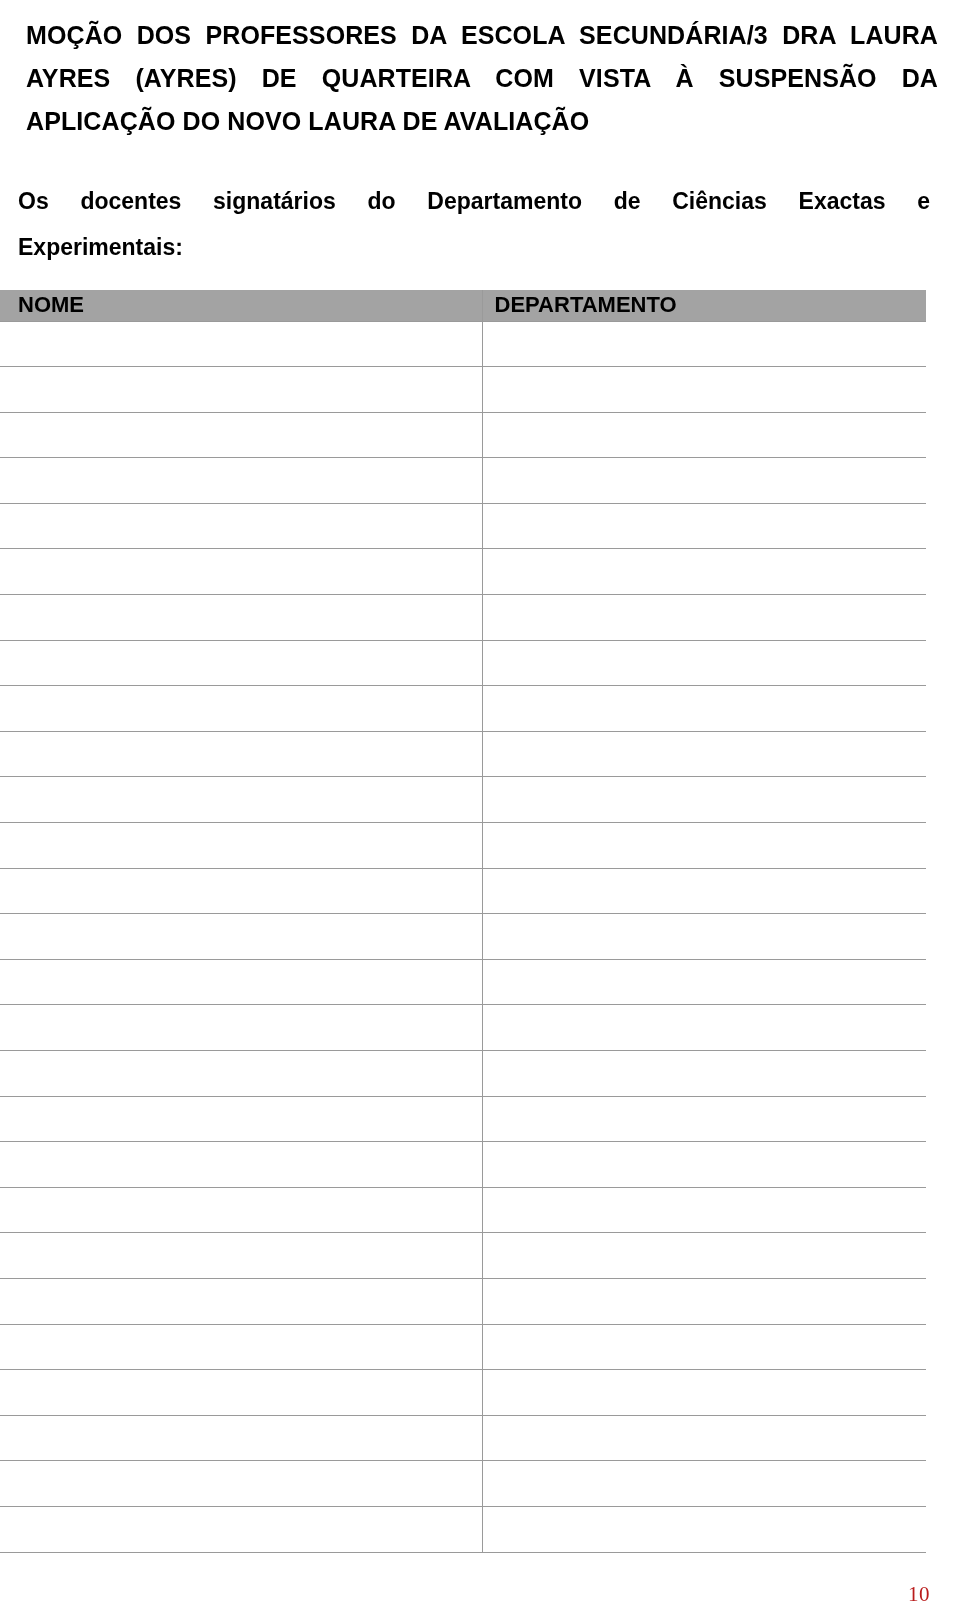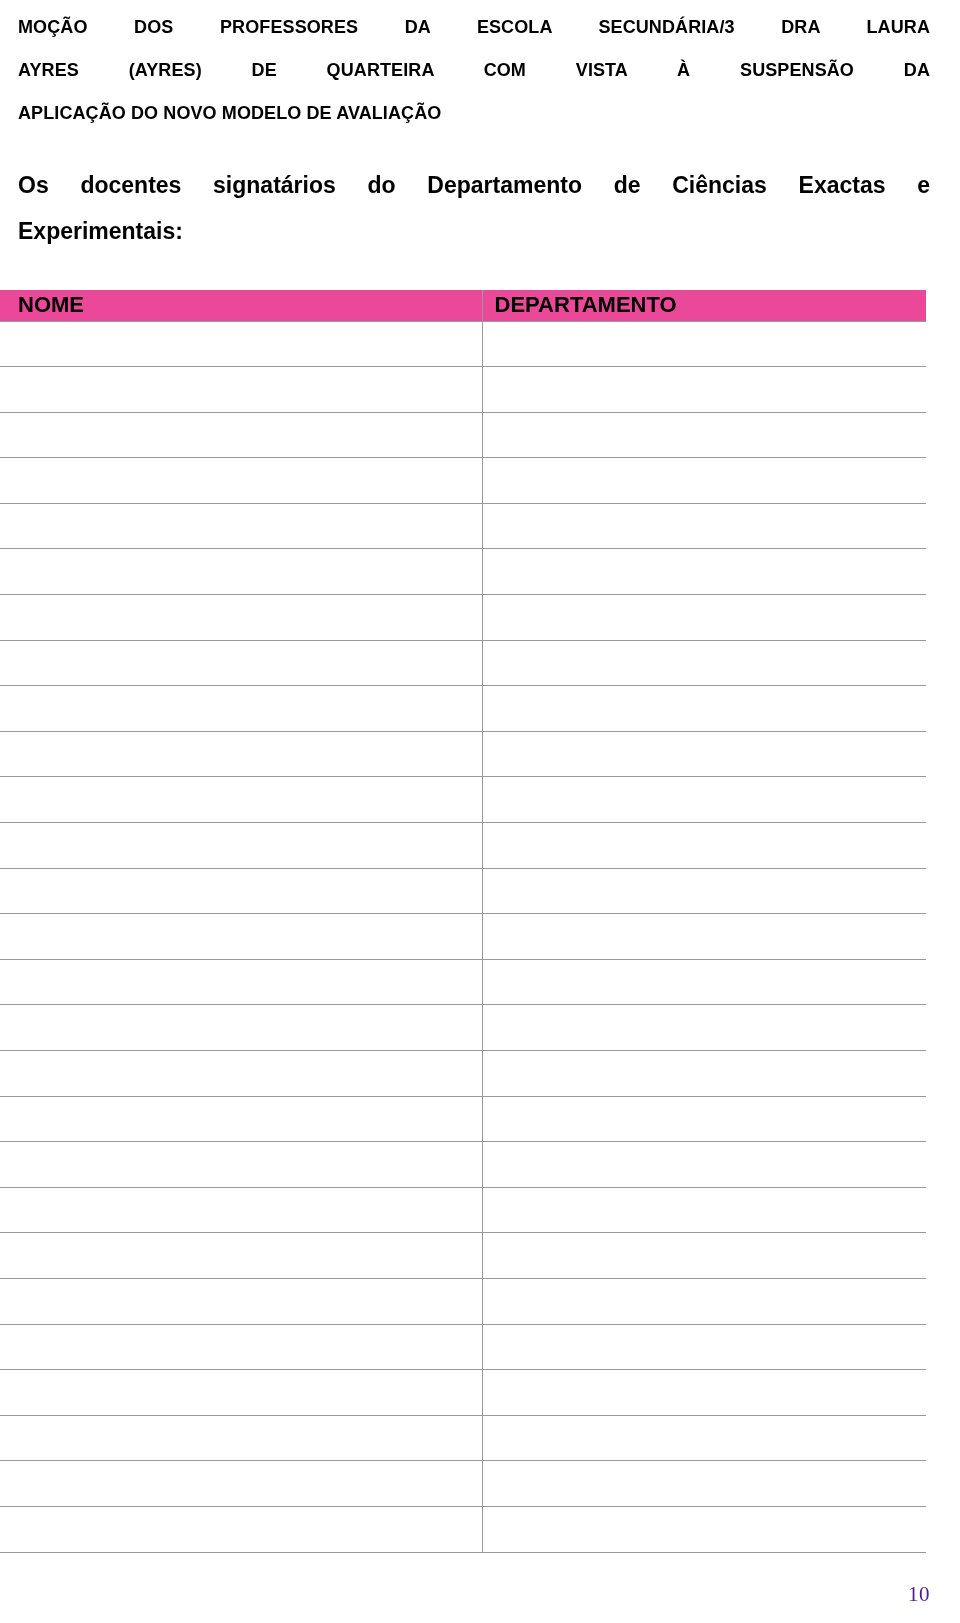--- a/index.html
+++ b/index.html
@@ -20,23 +20,23 @@
     position: absolute;
     left: 0; top: 0;
     width: 960px;
     height: 1623px;
     box-sizing: border-box;
     padding: 0 30px 0 18px;
   }
 
   
   .doc-title {
-    margin: 0;
+    margin: 8px;
     padding-top: 6px;
-    font-size: 18px;
+    font-size: 25px;
     font-weight: bold;
     line-height: 43px;
     text-align: justify;
     text-align-last: left;
     letter-spacing: 0.1px;
     width: 912px;
   }
   .doc-title .tline {
     display: block;
     text-align: justify;
@@ -77,21 +77,21 @@
   }
   table.sig-table {
     border-collapse: collapse;
     width: 926px;
     table-layout: fixed;
   }
   table.sig-table col.c-nome { width: 482px; }
   table.sig-table col.c-dep  { width: 444px; }
 
   table.sig-table th {
-    background: #ec4899;
+    background: #a3a3a3;
     height: 31px;
     padding: 0 0 0 18px;
     font-size: 22px;
     font-weight: bold;
     text-align: left;
     vertical-align: middle;
     border: none;
     border-bottom: 1px solid #9a9a9a;
     box-sizing: border-box;
   }
@@ -110,33 +110,33 @@
     border-left: 1px solid #9a9a9a;
   }
 
   
   .page-number {
     position: absolute;
     right: 30px;
     bottom: 16px;
     font-family: "Liberation Serif", serif;
     font-size: 21px;
-    color: #4c1d95;
+    color: #b91c1c;
     letter-spacing: 0.5px;
   }
 </style>
 </head>
 <body>
 
 <div class="page">
 
   <h1 class="doc-title">
     <span class="tline">MOÇÃO DOS PROFESSORES DA ESCOLA SECUNDÁRIA/3 DRA LAURA</span>
     <span class="tline">AYRES (AYRES) DE QUARTEIRA COM VISTA À SUSPENSÃO DA</span>
-    <span class="tline last">APLICAÇÃO DO NOVO MODELO DE AVALIAÇÃO</span>
+    <span class="tline last">APLICAÇÃO DO NOVO LAURA DE AVALIAÇÃO</span>
   </h1>
 
   <p class="body-par">
     <span class="pline">Os docentes signatários do Departamento de Ciências Exactas e</span>
     <span class="pline last">Experimentais:</span>
   </p>
 
   <div class="sig-table-wrap">
     <table class="sig-table">
       <colgroup>

